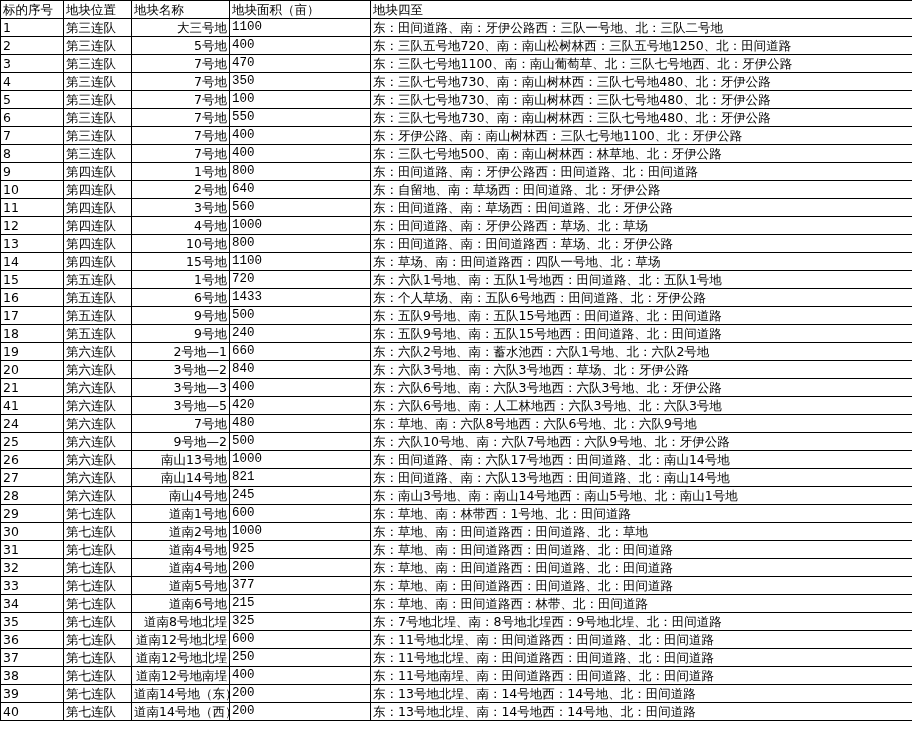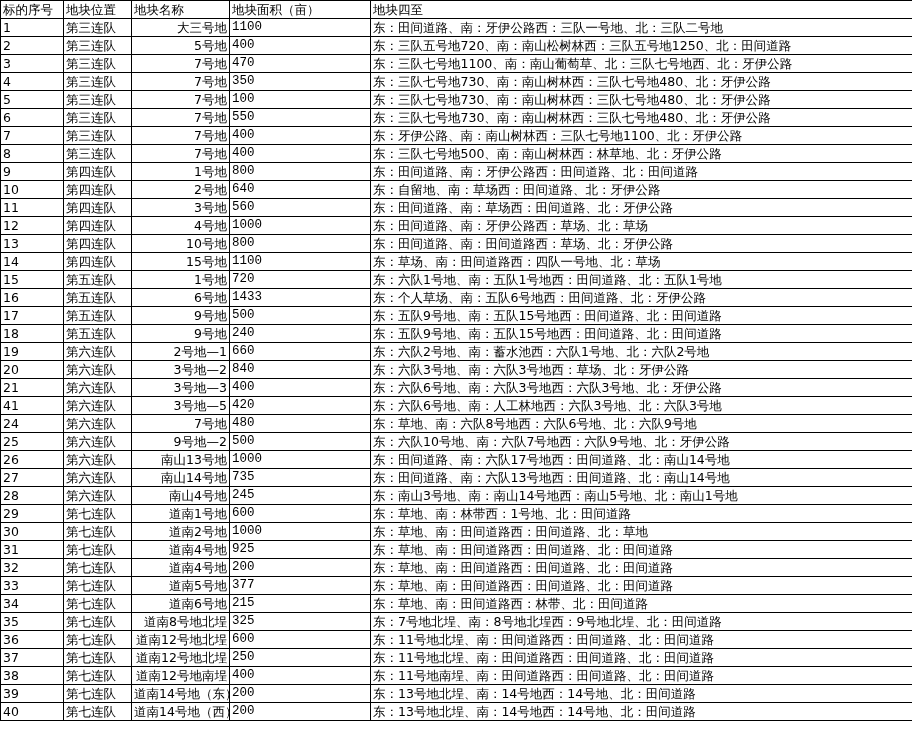--- a/index.html
+++ b/index.html
@@ -238,21 +238,21 @@
         <td class="idx">26</td>
         <td class="loc">第六连队</td>
         <td class="name">南山13号地</td>
         <td class="area">1000</td>
         <td class="bounds">东：田间道路、南：六队17号地西：田间道路、北：南山14号地</td>
       </tr>
     <tr>
         <td class="idx">27</td>
         <td class="loc">第六连队</td>
         <td class="name">南山14号地</td>
-        <td class="area">735</td>
+        <td class="area">821</td>
         <td class="bounds">东：田间道路、南：六队13号地西：田间道路、北：南山14号地</td>
       </tr>
     <tr>
         <td class="idx">28</td>
         <td class="loc">第六连队</td>
         <td class="name">南山4号地</td>
         <td class="area">245</td>
         <td class="bounds">东：南山3号地、南：南山14号地西：南山5号地、北：南山1号地</td>
       </tr>
     <tr>

